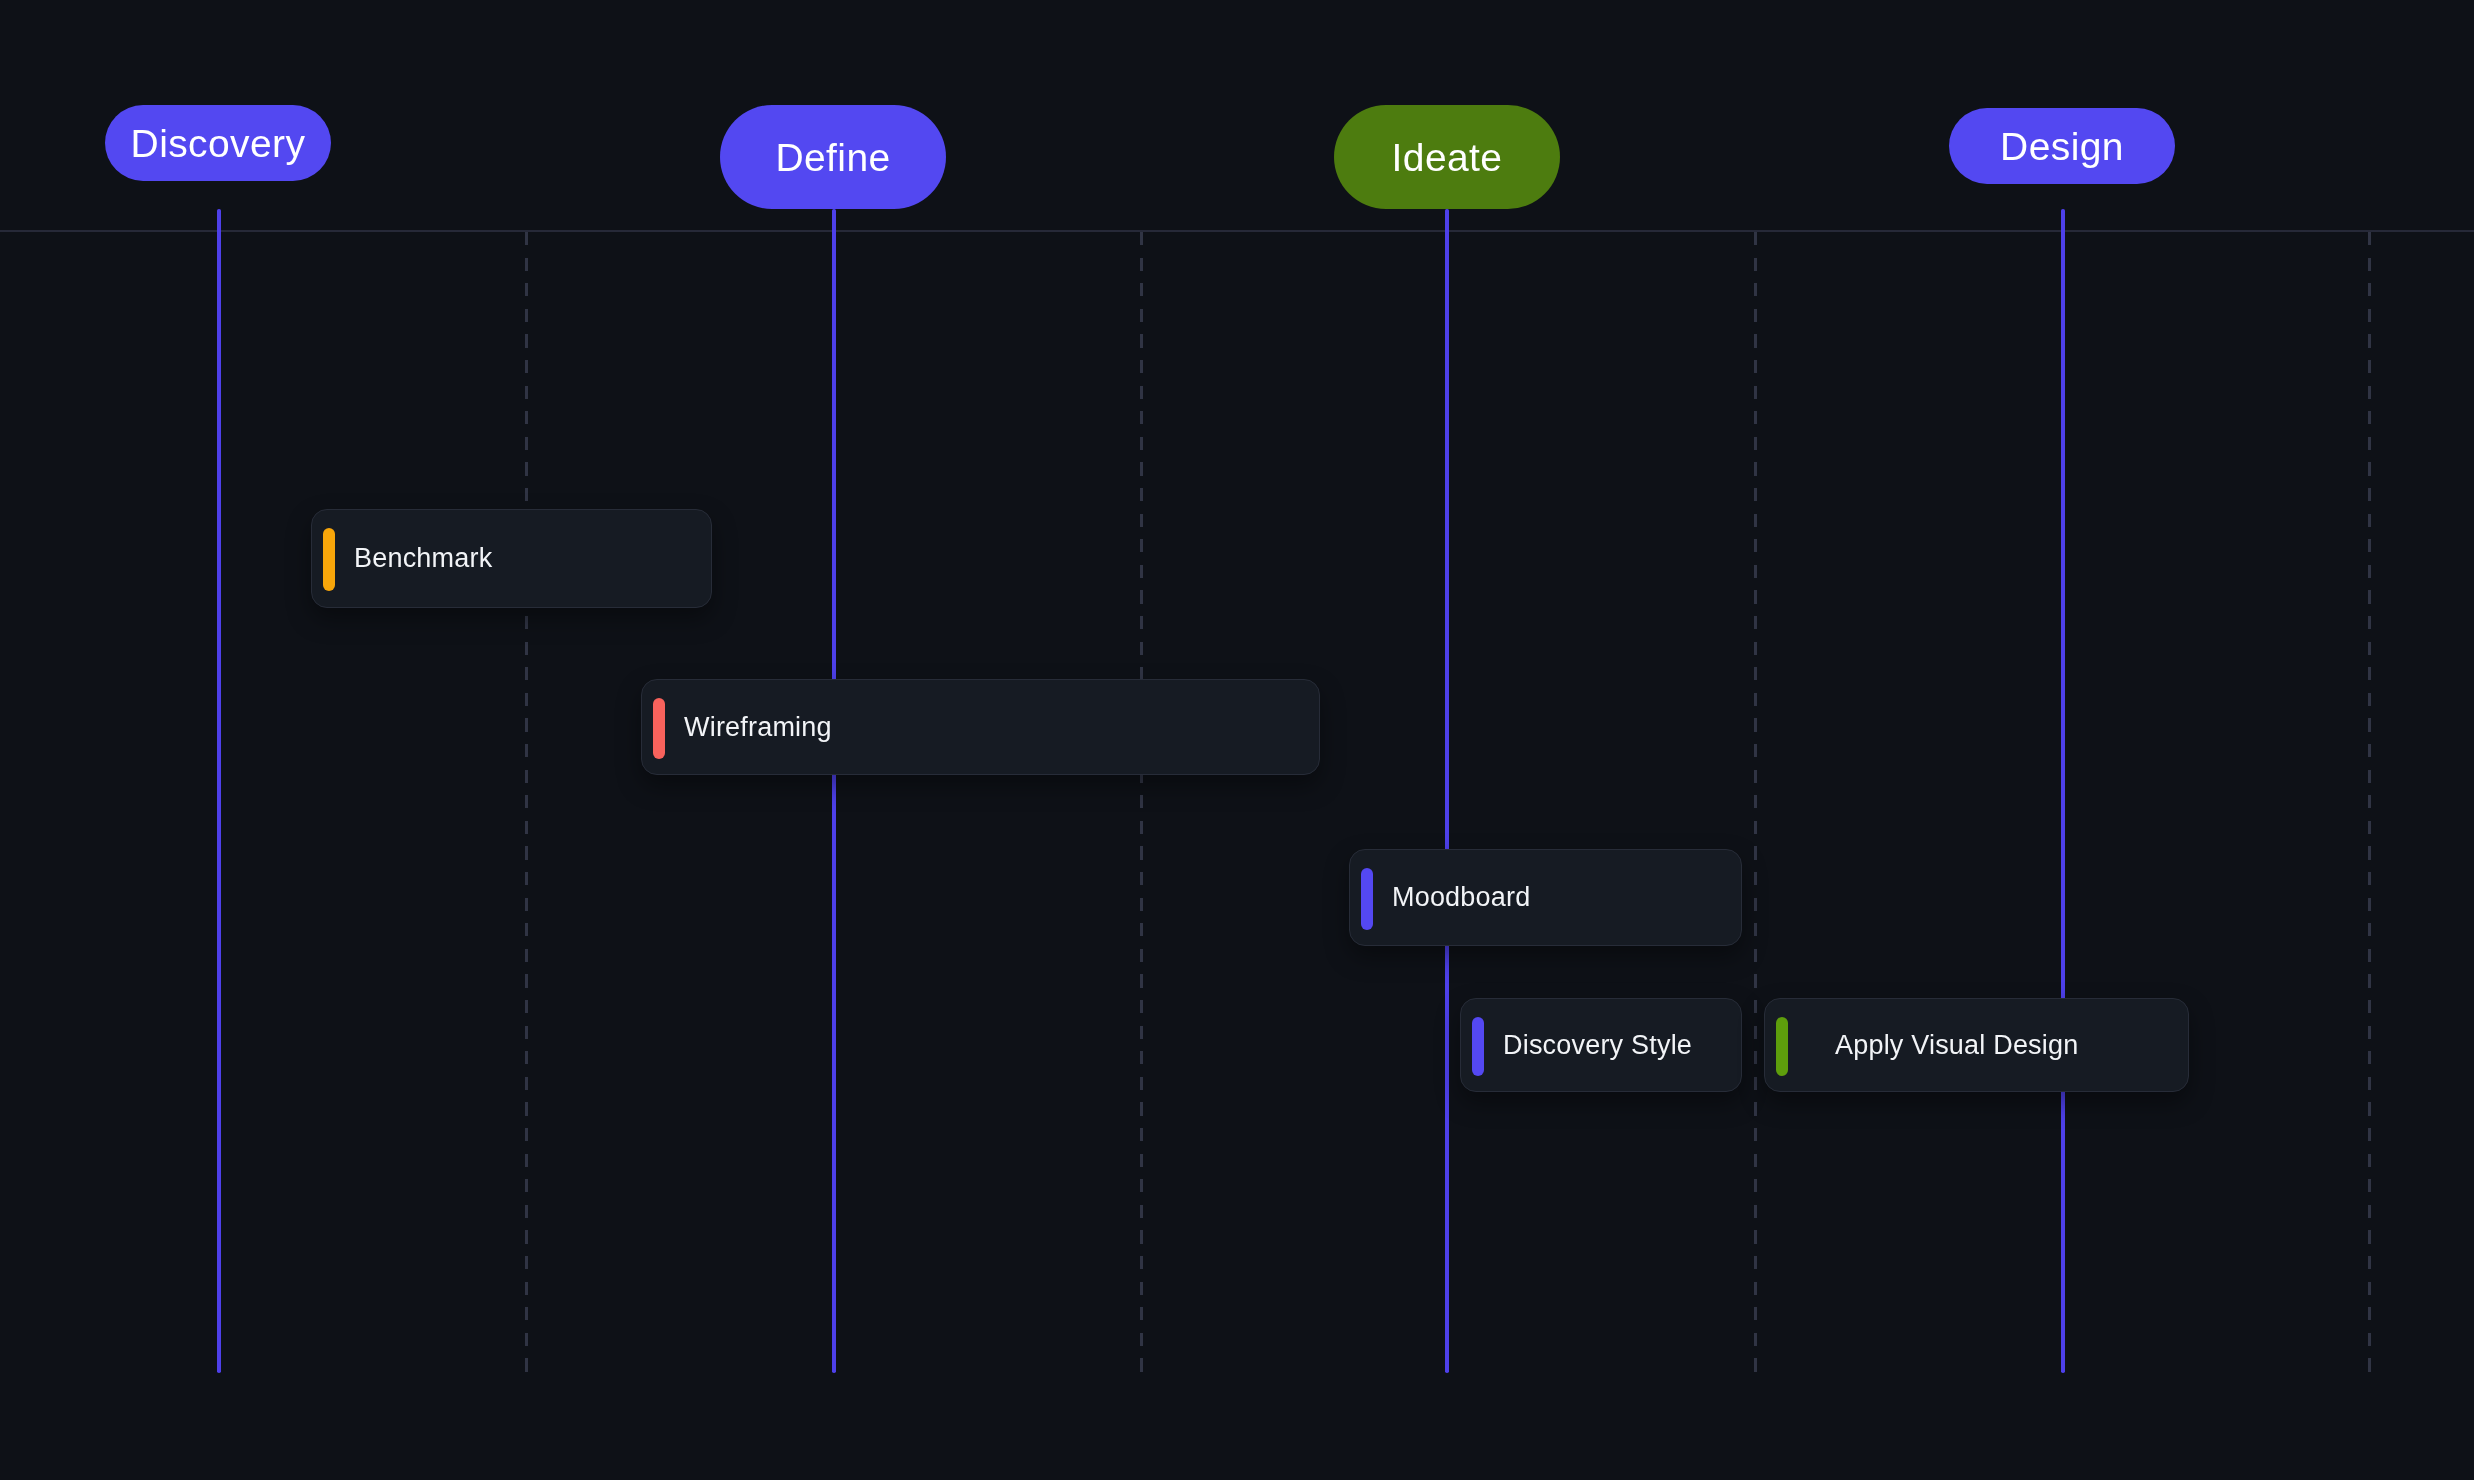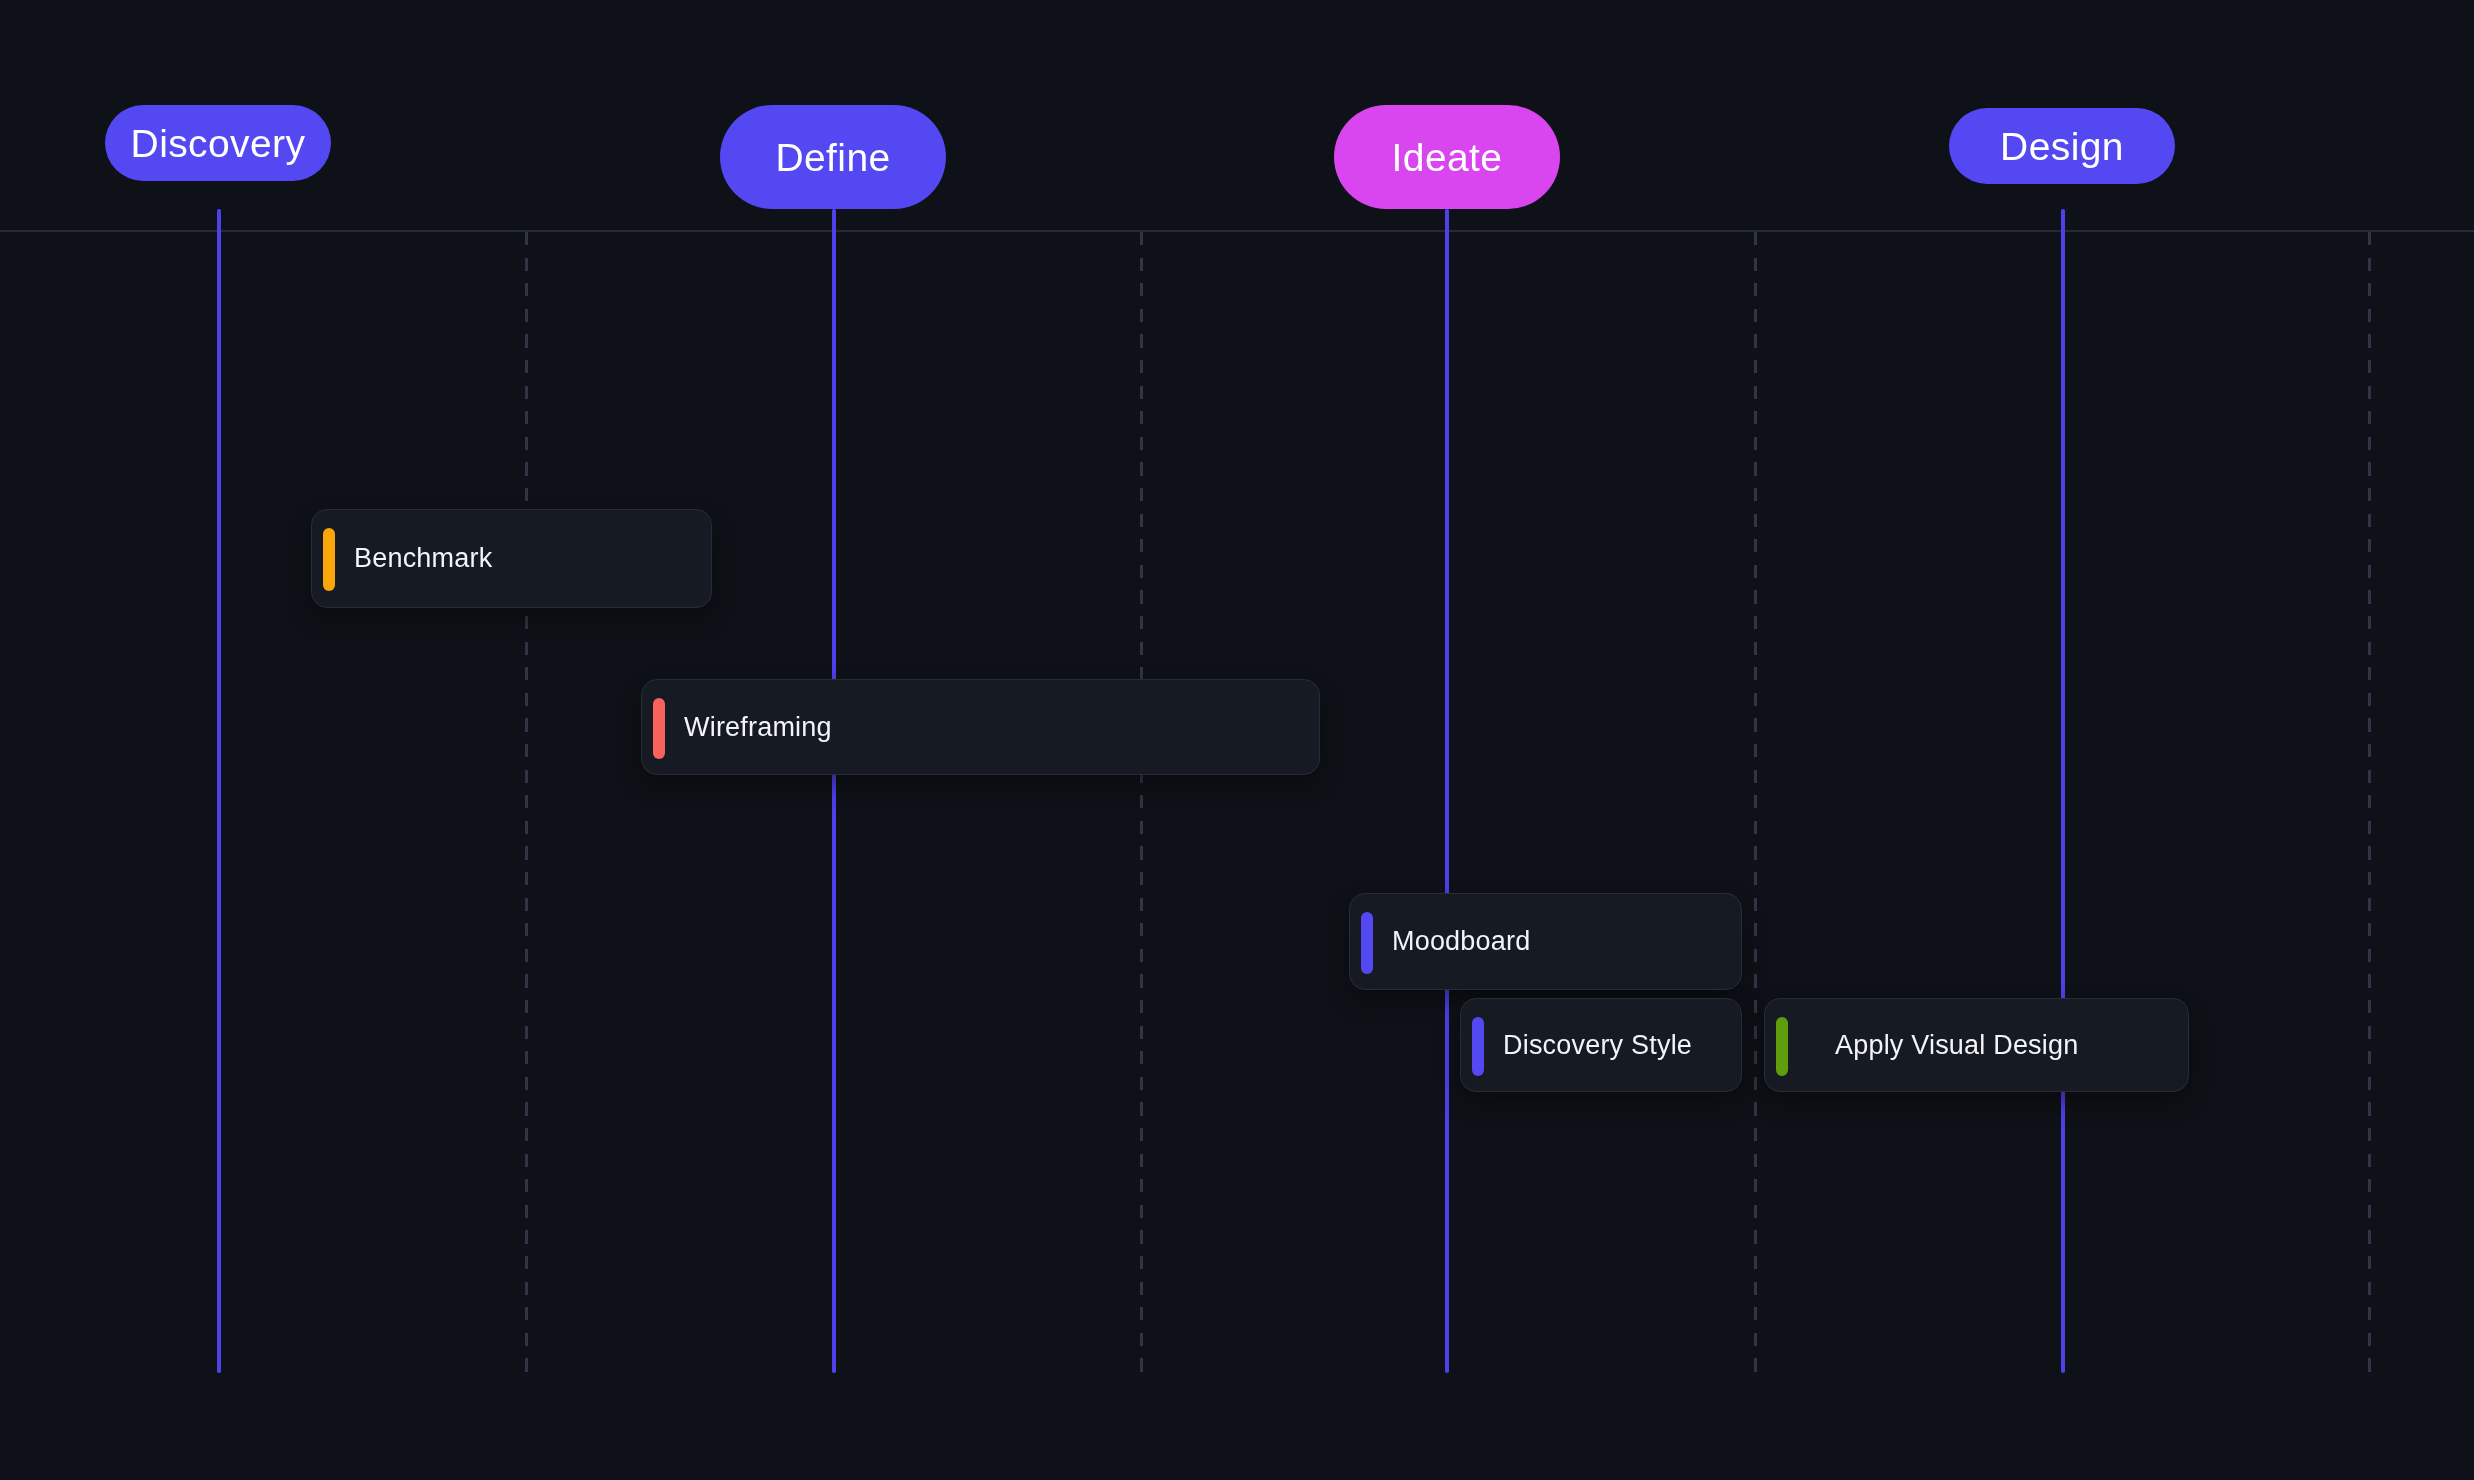--- a/index.html
+++ b/index.html
@@ -94,37 +94,37 @@
       <div class="stage-line" style="left: 1445px; top: 209px; height: 1164px; background: rgb(78, 64, 234);"></div>
       <div class="stage-line" style="left: 2061px; top: 209px; height: 1164px; background: rgb(78, 64, 234);"></div>
     </div>
   <div id="pill-layer">
       <div class="pill" style="left: 105px; top: 105px; width: 226px; height: 76px; background: rgb(83, 72, 241);">
     <span class="pill-label">Discovery</span>
   </div>
       <div class="pill" style="left: 720px; top: 105px; width: 226px; height: 104px; background: rgb(83, 72, 241);">
     <span class="pill-label">Define</span>
   </div>
-      <div class="pill" style="left: 1334px; top: 105px; width: 226px; height: 104px; background: #d946ef;">
+      <div class="pill" style="left: 1334px; top: 105px; width: 226px; height: 104px; background: #4d7c0f;">
     <span class="pill-label">Ideate</span>
   </div>
       <div class="pill" style="left: 1949px; top: 108px; width: 226px; height: 76px; background: rgb(83, 72, 241);">
     <span class="pill-label">Design</span>
   </div>
     </div>
   <div id="card-layer">
       <div class="card" style="left: 311px; top: 509px; width: 401px; height: 99px;">
     <span class="accent" style="background: rgb(248, 166, 10); height: 63px; top: 17.6px;"></span>
     <span class="card-label">Benchmark</span>
   </div>
       <div class="card" style="left: 601px; top: 679px; width: 679px; height: 96px; margin-left: 40px;">
     <span class="accent" style="background: rgb(248, 98, 92); height: 61px; top: 17.6px;"></span>
     <span class="card-label">Wireframing</span>
   </div>
-      <div class="card" style="left: 1349px; top: 849px; width: 393px; height: 97px; margin-top: 44px;">
+      <div class="card" style="left: 1349px; top: 849px; width: 393px; height: 97px;">
     <span class="accent" style="background: rgb(84, 72, 242); height: 62px; top: 17.6px;"></span>
     <span class="card-label">Moodboard</span>
   </div>
       <div class="card" style="left: 1460px; top: 998px; width: 282px; height: 94px;">
     <span class="accent" style="background: rgb(84, 72, 242); height: 59px; top: 17.6px;"></span>
     <span class="card-label">Discovery Style</span>
   </div>
       <div class="card" style="left: 1764px; top: 998px; width: 425px; height: 94px; padding-left: 28px;">
     <span class="accent" style="background: rgb(94, 158, 12); height: 59px; top: 17.6px;"></span>
     <span class="card-label">Apply Visual Design</span>

